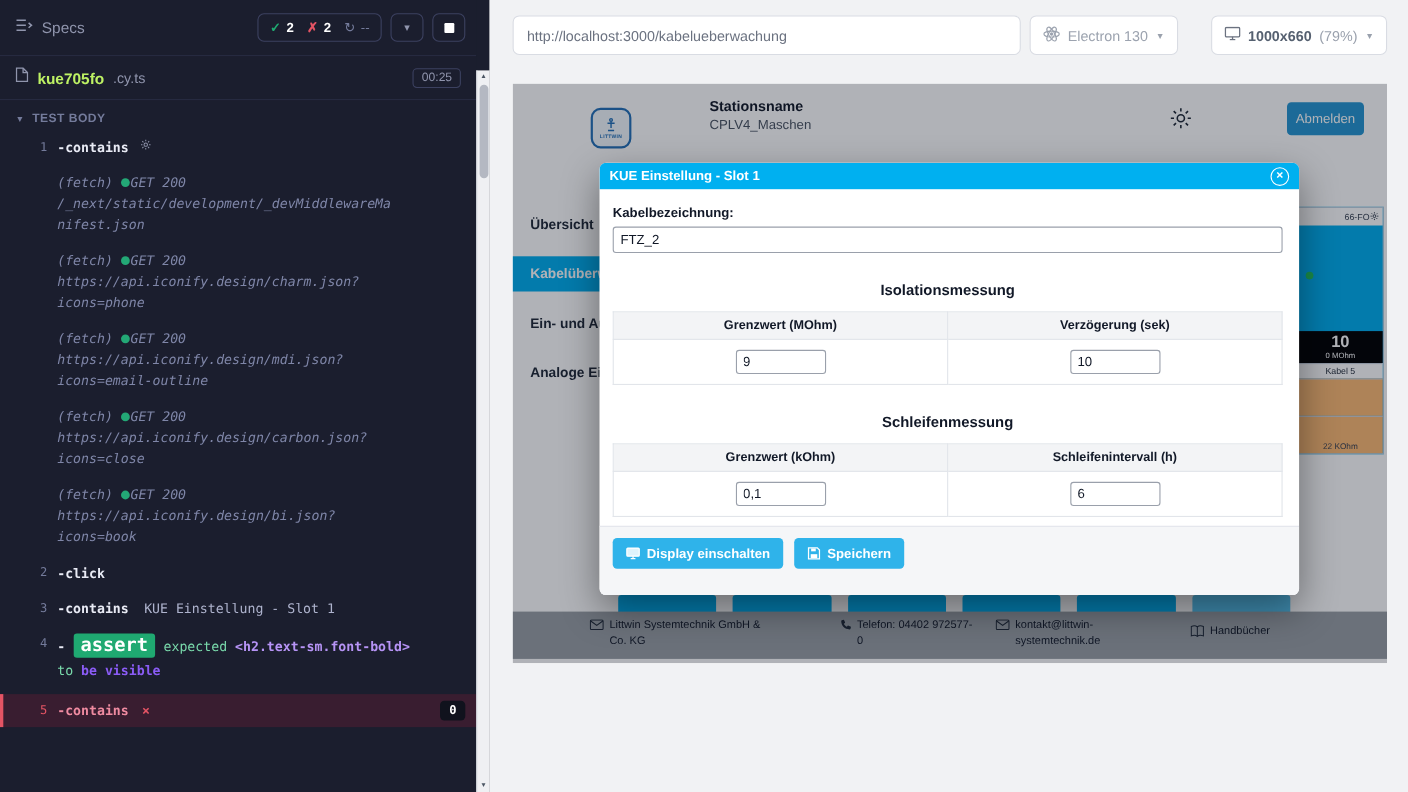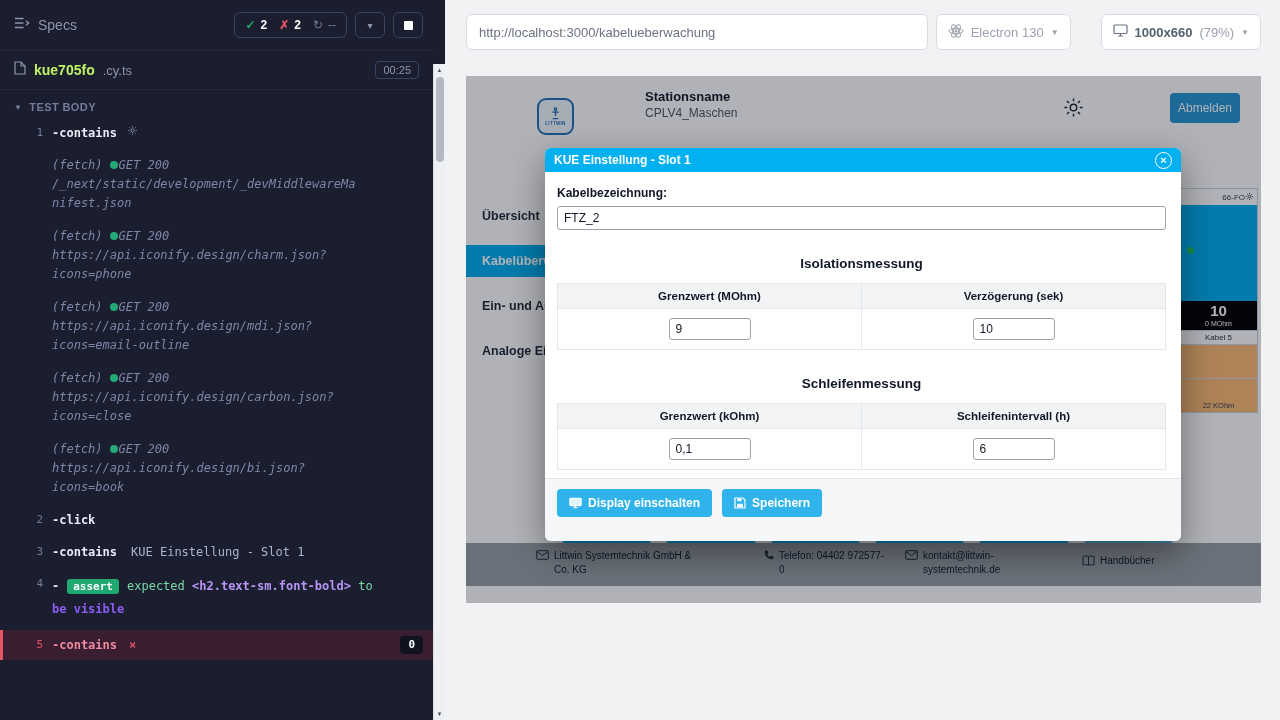--- a/index.html
+++ b/index.html
@@ -35,21 +35,21 @@
   .gap-top { margin-top:6px; }
   .gut { width:52px; flex-shrink:0; text-align:right; padding-right:9px; color:#747b9b; font-size:11px; line-height:18px; }
   .cmd { color:#e9ebf5; font-weight:700; line-height:18px; }
   .cmd-arg { color:#aeb3cd; margin-left:14px; font-weight:400; }
   .gear-sm { margin-left:10px; line-height:16px; }
   .ftext { flex:1; margin-right:76px; color:#7f86a8; font-style:italic; line-height:19px; overflow-wrap:anywhere; }
   .fdot { display:inline-block; width:8px; height:8px; border-radius:50%; background:#23a876; margin:0 1px 0 7px; }
   .fstatus { font-style:italic; }
   .abody { flex:1; line-height:22px; padding-right:58px; }
   .adash { color:#e9ebf5; font-weight:700; margin-right:8px; }
-  .abadge { background:#1fa971; color:#fff; border-radius:3px; padding:1px 6px; font-size:11px; font-weight:700; margin-right:8px; }
+  .abadge { background:#1fa971; color:#fff; border-radius:3px; padding:1px 6px; font-size:17px; font-weight:700; margin-right:8px; }
   .aword { color:#79d9ab; }
   .ael { color:#b794f6; font-weight:700; }
   .abold { color:#8b5cf6; font-weight:700; }
   .failed { background:#391d30; border-left:3px solid #e45464; padding:6px 0; align-items:center; }
   .failed .gut { color:#e45464; width:49px; }
   .fcmd { color:#ef8ba1; font-weight:700; line-height:18px; }
   .fx { color:#e45464; font-weight:700; margin-left:12px; line-height:18px; }
   .fcount { margin-left:auto; margin-right:10px; background:#10121d; color:#fff; border-radius:4px; padding:1px 8px; font-size:11px; font-weight:700; line-height:16px; }
 
   .runner-scroll { width:12px; display:flex; flex-direction:column; }
@@ -75,40 +75,40 @@
 
   .app-header { position:absolute; top:0; left:0; right:0; height:64px; background:#fff; }
   .logo { position:absolute; left:71px; top:22px; width:37px; height:37px; border:2px solid #2471b8; border-radius:9px; background:#f2f8fd; display:flex; flex-direction:column; align-items:center; justify-content:center; gap:1px; }
   .logo-text { font-size:4.5px; color:#2471b8; font-weight:700; letter-spacing:.3px; }
   .station { position:absolute; left:179px; top:13px; }
   .station-label { font-size:13px; font-weight:700; color:#111827; }
   .station-value { font-size:12px; color:#4b5563; margin-top:2px; }
   .hdr-gear { position:absolute; left:596px; top:20px; cursor:pointer; }
   .logout { position:absolute; right:21px; top:17px; width:70px; height:30px; background:#2596d1; color:#fff; font-size:12px; border:none; border-radius:4px; font-family:inherit; cursor:pointer; }
 
-  .app-nav { position:absolute; top:76px; left:0; width:152px; }
+  .app-nav { position:absolute; top:64px; left:0; width:152px; }
   .nav-sp { height:48px; }
   .nav-item { height:32px; display:flex; align-items:center; padding-left:16px; font-size:12.5px; font-weight:700; color:#1f2937; margin-bottom:13px; white-space:nowrap; overflow:hidden; cursor:pointer; }
   .nav-item.active { background:#00aeef; color:#fff; }
 
   .side-card { position:absolute; right:3px; top:112px; width:79px; border:1px solid #cbd5e1; background:#00aeef; }
   .sc-head { background:#fff; display:flex; align-items:center; justify-content:flex-end; padding:2px 3px; font-size:8px; color:#374151; height:16px; }
   .sc-zone { height:96px; position:relative; }
   .sc-dot { position:absolute; left:7px; top:42px; width:7px; height:7px; border-radius:50%; background:#22c55e; }
   .sc-display { background:#000; color:#fff; text-align:center; padding:2px 0; }
   .sc-val { font-size:15px; font-weight:700; line-height:16px; }
   .sc-unit { font-size:7px; line-height:9px; }
   .sc-cable { background:#fff; font-size:8px; color:#1f2937; text-align:center; padding:2px 0; border-top:1px solid #cbd5e1; }
   .sc-box { background:#fdba74; border-top:1px solid #cbd5e1; height:34px; font-size:7.5px; color:#374151; display:flex; align-items:flex-end; justify-content:center; padding:2px; }
 
   .tab-row { position:absolute; left:96px; right:88px; bottom:43px; height:19px; display:flex; gap:15px; }
   .tab { flex:1; background:#00aeef; border-radius:3px 3px 0 0; }
   .tab.alt { background:#57c5f0; }
 
-  .app-footer { position:absolute; bottom:17px; left:0; right:0; height:43px; background:#9aa0a6; }
+  .app-footer { position:absolute; bottom:4px; left:0; right:0; height:43px; background:#9aa0a6; }
   .f-item { position:absolute; display:flex; gap:5px; align-items:flex-start; font-size:10px; color:#111827; line-height:1.35; }
   .f-item svg { flex-shrink:0; margin-top:1px; }
   .f1 { left:70px; top:6px; width:165px; }
   .f2 { left:297px; top:6px; width:122px; }
   .f3 { left:439px; top:6px; width:122px; }
   .f4 { left:616px; top:11px; }
 
   .overlay { position:absolute; inset:0; background:rgba(10,15,30,.32); z-index:5; }
 
   

